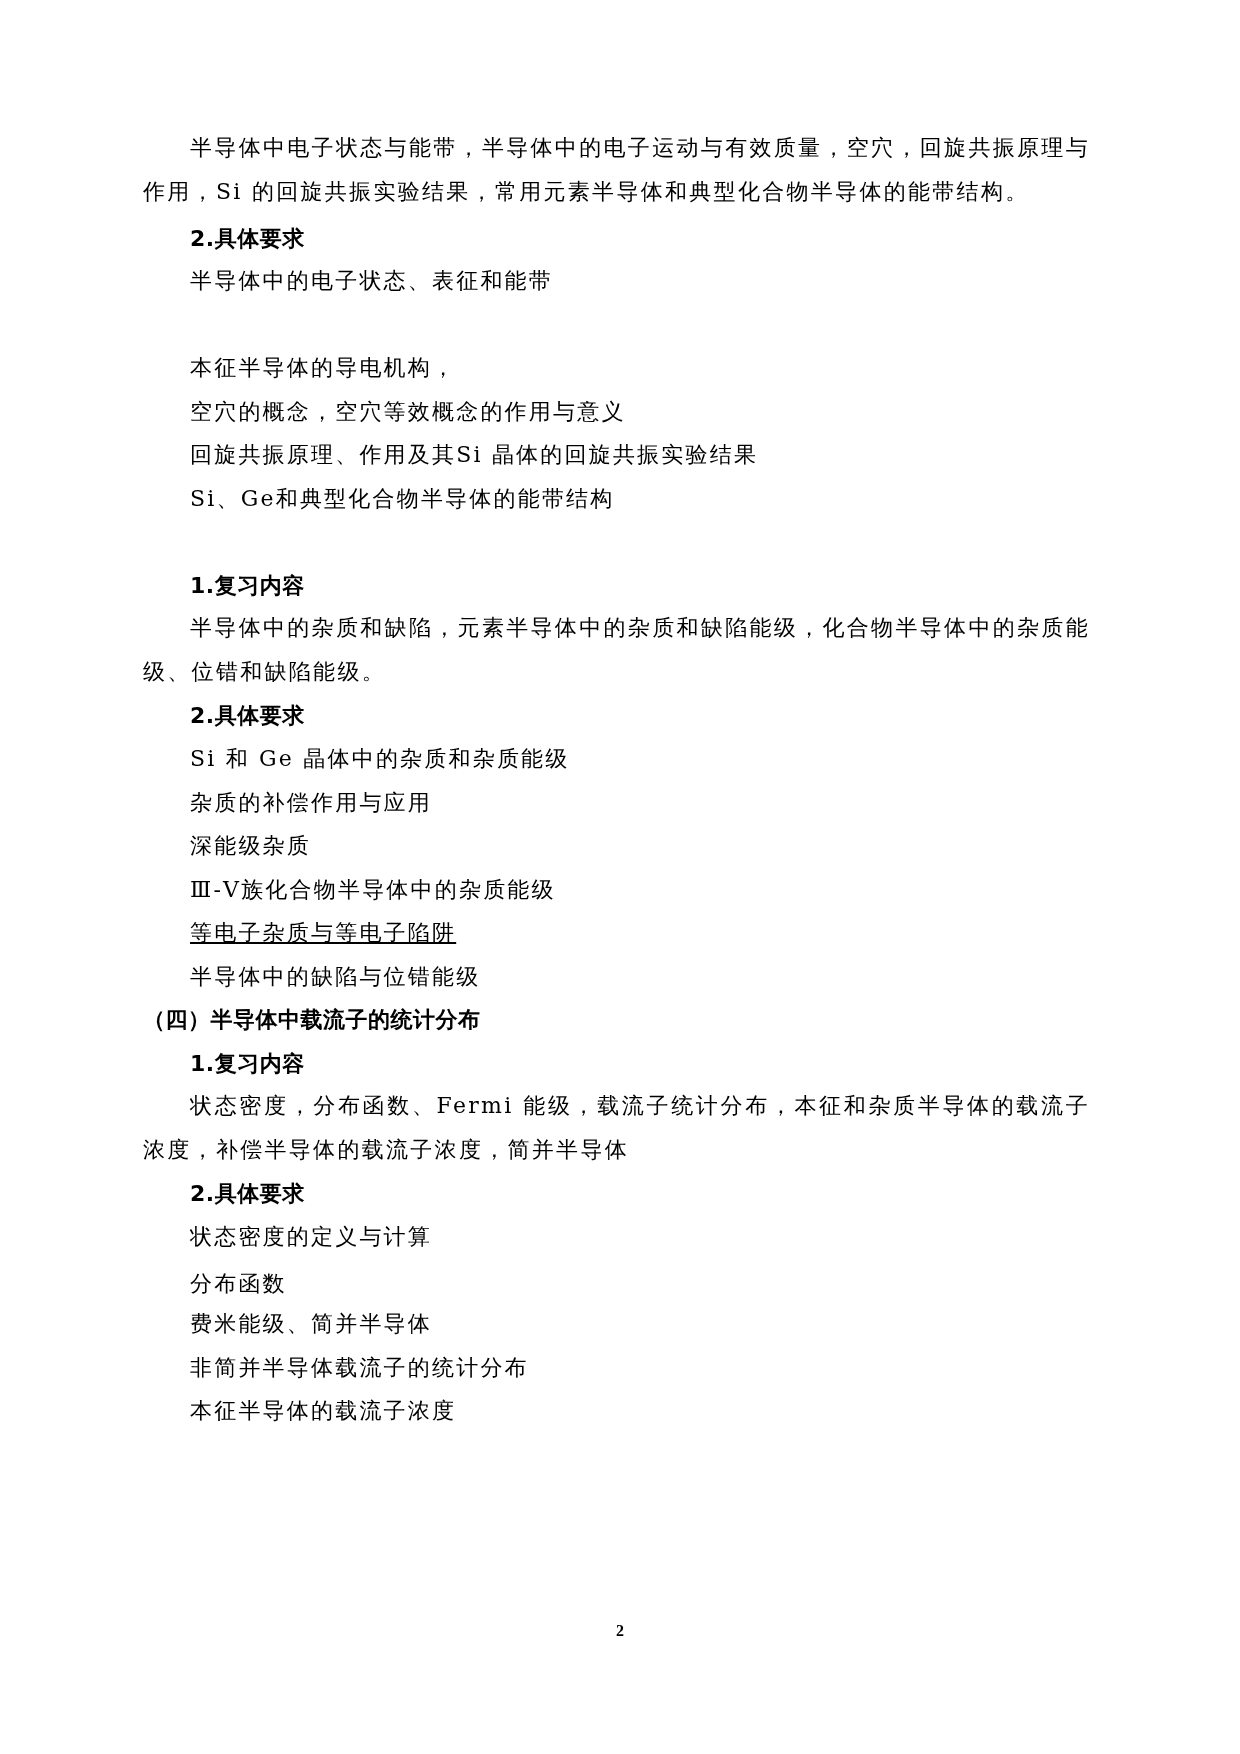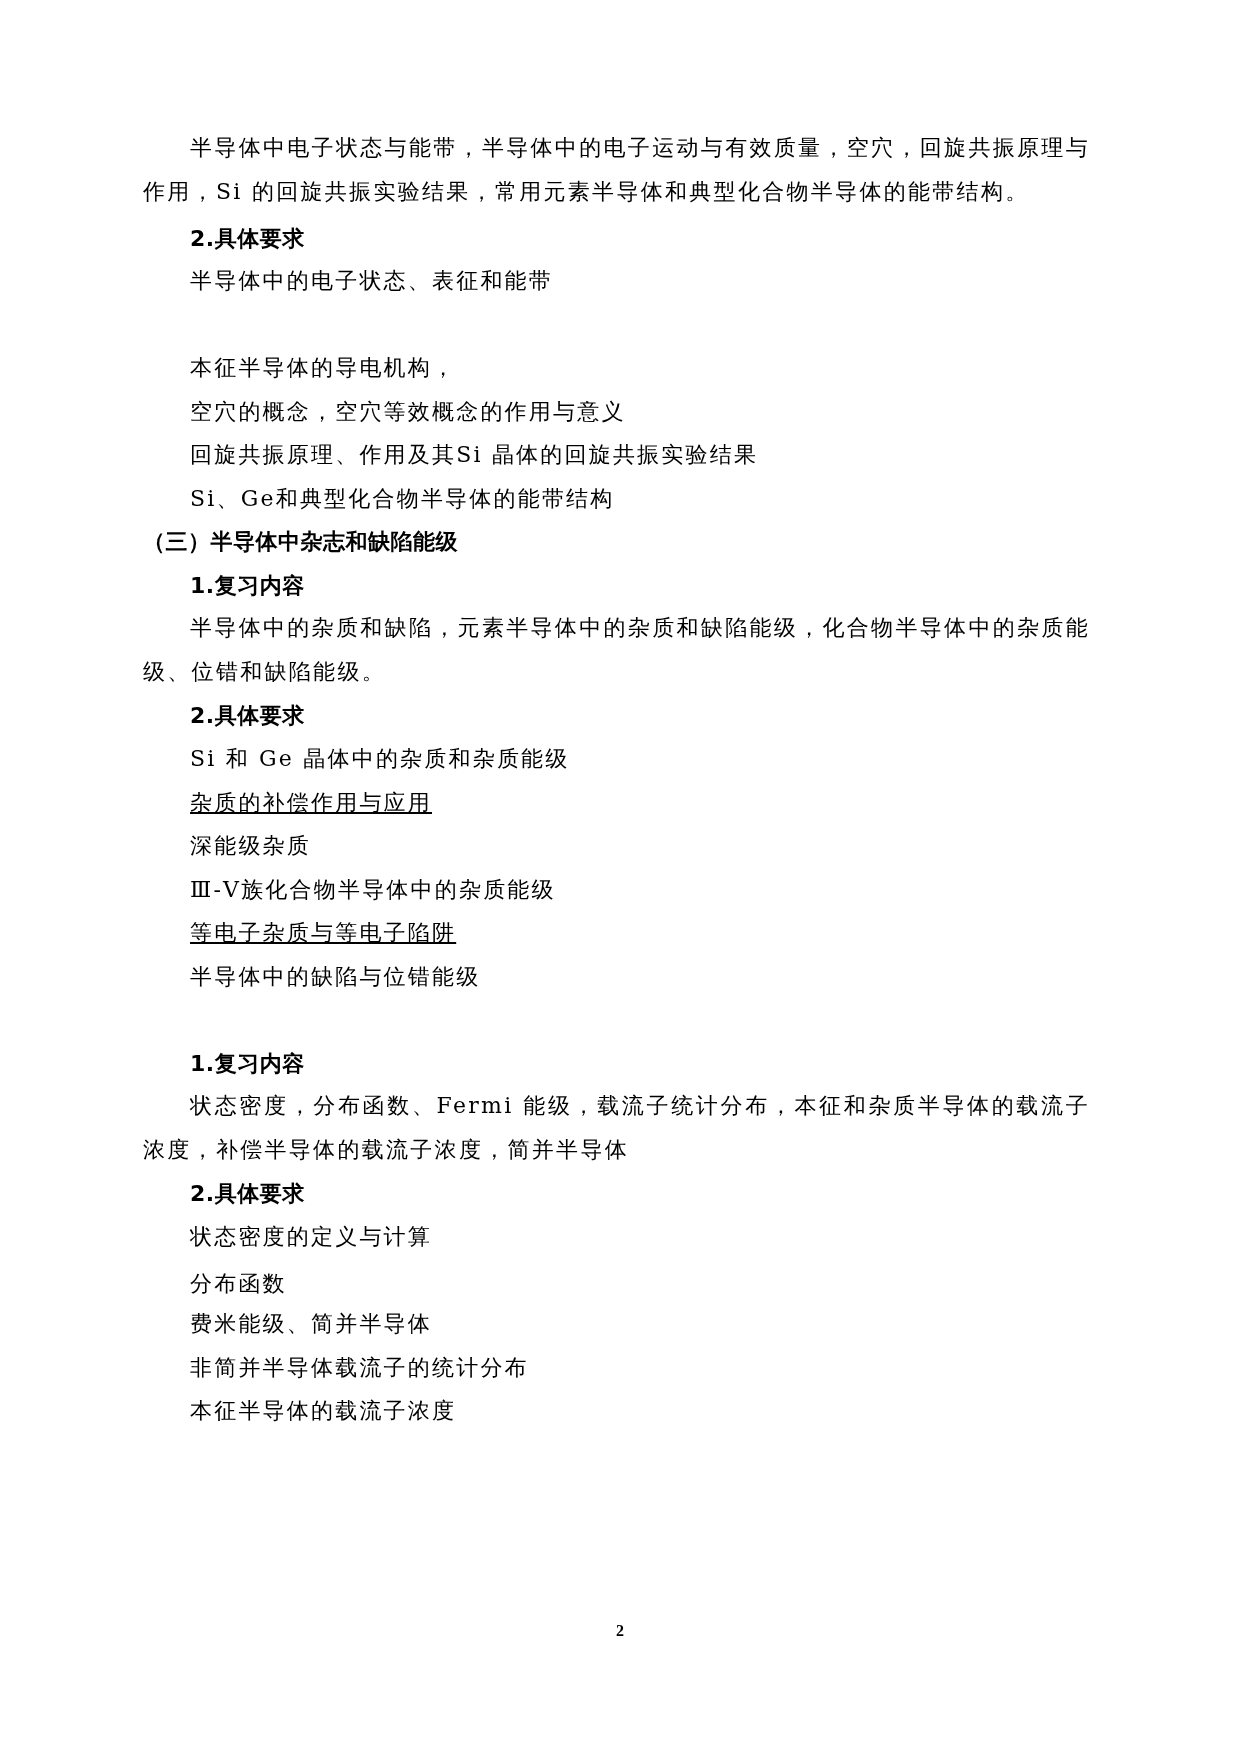--- a/index.html
+++ b/index.html
@@ -23,31 +23,31 @@
 
   <div class="para" style="top:126px;">半导体中电子状态与能带，半导体中的电子运动与有效质量，空穴，回旋共振原理与作用，Si 的回旋共振实验结果，常用元素半导体和典型化合物半导体的能带结构。</div>
 
   <div class="line indent bold" style="top:224px;">2.具体要求</div>
   <div class="line indent" style="top:266px;">半导体中的电子状态、表征和能带</div>
   <div class="line indent" style="top:353px;">本征半导体的导电机构，</div>
   <div class="line indent" style="top:397px;">空穴的概念，空穴等效概念的作用与意义</div>
   <div class="line indent" style="top:440px;">回旋共振原理、作用及其Si 晶体的回旋共振实验结果</div>
   <div class="line indent" style="top:484px;">Si、Ge和典型化合物半导体的能带结构</div>
 
-  <div class="line sec bold" style="top:527px;">（三）半导体中杂志和缺陷能级</div>
   <div class="line indent bold" style="top:571px;">1.复习内容</div>
   <div class="para" style="top:606px;">半导体中的杂质和缺陷，元素半导体中的杂质和缺陷能级，化合物半导体中的杂质能级、位错和缺陷能级。</div>
   <div class="line indent bold" style="top:701px;">2.具体要求</div>
   <div class="line indent" style="top:744px;">Si 和 Ge 晶体中的杂质和杂质能级</div>
-  <div class="line indent" style="top:788px;text-decoration:underline;">杂质的补偿作用与应用</div>
+  <div class="line indent" style="top:788px;">杂质的补偿作用与应用</div>
   <div class="line indent" style="top:831px;">深能级杂质</div>
   <div class="line indent" style="top:875px;">Ⅲ-Ⅴ族化合物半导体中的杂质能级</div>
   <div class="line indent" style="top:918px;text-decoration:underline;">等电子杂质与等电子陷阱</div>
   <div class="line indent" style="top:962px;">半导体中的缺陷与位错能级</div>
 
+  <div class="line sec bold" style="top:1005px;">（四）半导体中载流子的统计分布</div>
   <div class="line indent bold" style="top:1049px;">1.复习内容</div>
   <div class="para" style="top:1084px;">状态密度，分布函数、Fermi 能级，载流子统计分布，本征和杂质半导体的载流子浓度，补偿半导体的载流子浓度，简并半导体</div>
   <div class="line indent bold" style="top:1179px;">2.具体要求</div>
   <div class="line indent" style="top:1222px;">状态密度的定义与计算</div>
   <div class="line indent" style="top:1269px;">分布函数</div>
   <div class="line indent" style="top:1309px;">费米能级、简并半导体</div>
   <div class="line indent" style="top:1353px;">非简并半导体载流子的统计分布</div>
   <div class="line indent" style="top:1396px;">本征半导体的载流子浓度</div>
 
   <div class="pagenum">2</div>

